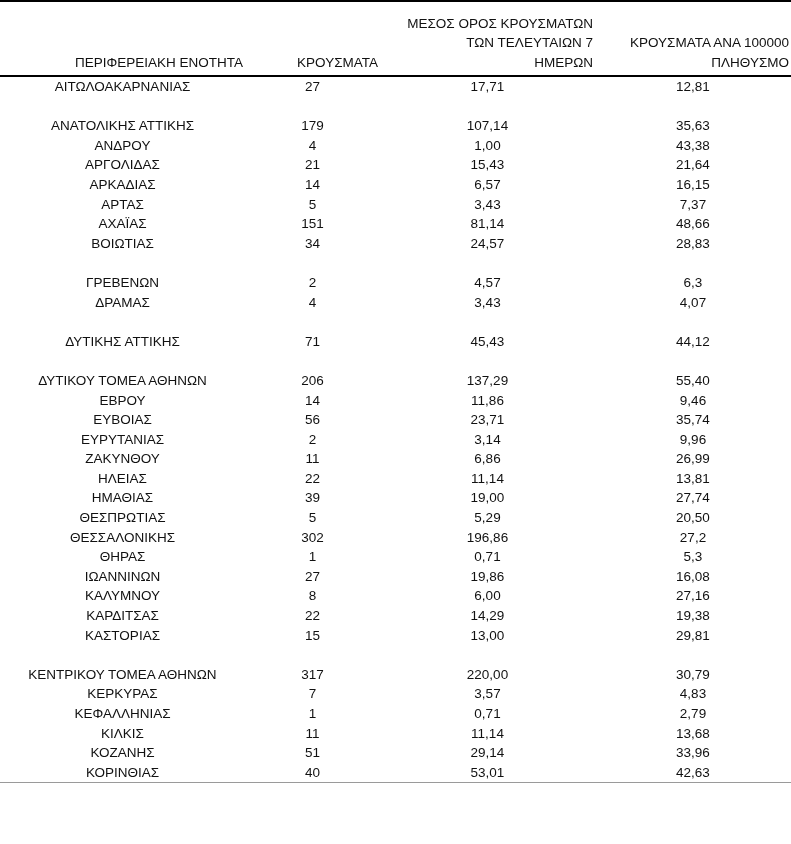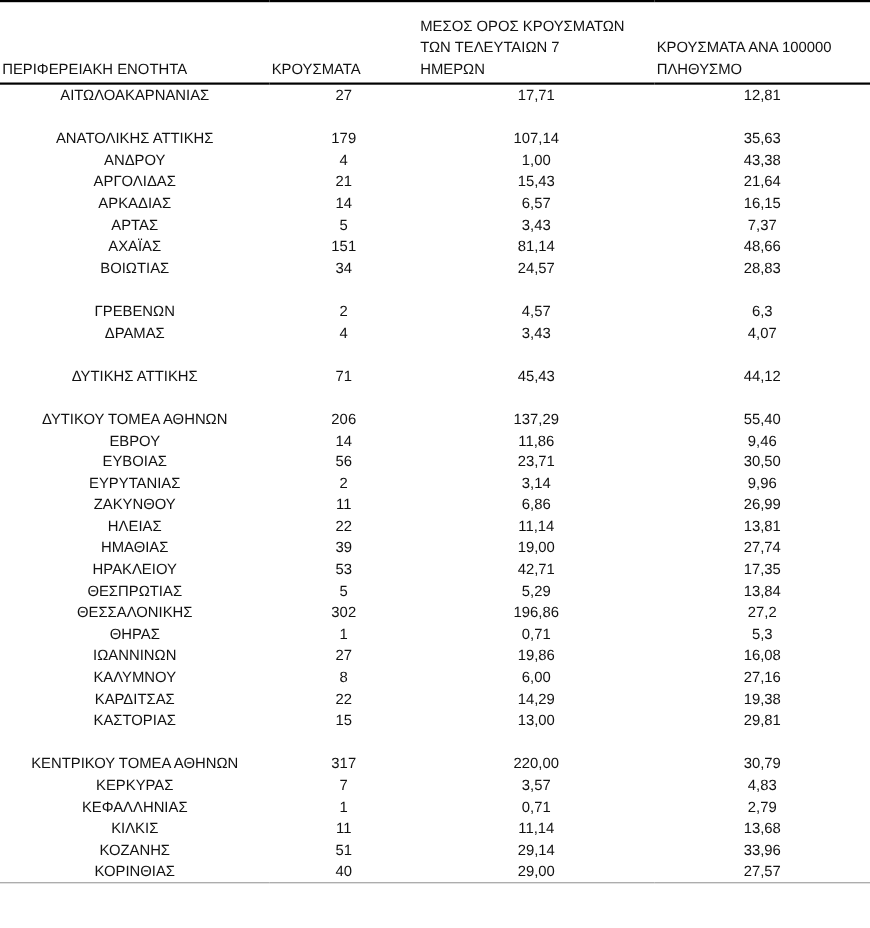--- a/index.html
+++ b/index.html
@@ -24,21 +24,21 @@
   col.c-region  { width: 245px; }
   col.c-cases   { width: 135px; }
   col.c-avg7    { width: 215px; }
   col.c-per100k { width: 196px; }
   thead tr {
     border-bottom: 2px solid #000000;
   }
   th {
     height: 70px;
     vertical-align: bottom;
-    text-align: left;
+    text-align: right;
     font-weight: 400;
     font-size: 13.5px;
     line-height: 19.5px;
     padding: 0 2px 3px 2px;
     white-space: nowrap;
   }
   .hline { display: block; }
   td {
     text-align: center;
     font-size: 13.5px;
@@ -168,21 +168,21 @@
         <tr>
           <td>ΕΒΡΟΥ</td>
           <td>14</td>
           <td>11,86</td>
           <td>9,46</td>
         </tr>
         <tr>
           <td>ΕΥΒΟΙΑΣ</td>
           <td>56</td>
           <td>23,71</td>
-          <td>30,50</td>
+          <td>35,74</td>
         </tr>
         <tr>
           <td>ΕΥΡΥΤΑΝΙΑΣ</td>
           <td>2</td>
           <td>3,14</td>
           <td>9,96</td>
         </tr>
         <tr>
           <td>ΖΑΚΥΝΘΟΥ</td>
           <td>11</td>
@@ -195,30 +195,24 @@
           <td>11,14</td>
           <td>13,81</td>
         </tr>
         <tr>
           <td>ΗΜΑΘΙΑΣ</td>
           <td>39</td>
           <td>19,00</td>
           <td>27,74</td>
         </tr>
         <tr>
-          <td>ΗΡΑΚΛΕΙΟΥ</td>
-          <td>53</td>
-          <td>42,71</td>
-          <td>17,35</td>
-        </tr>
-        <tr>
           <td>ΘΕΣΠΡΩΤΙΑΣ</td>
           <td>5</td>
           <td>5,29</td>
-          <td>13,84</td>
+          <td>20,50</td>
         </tr>
         <tr>
           <td>ΘΕΣΣΑΛΟΝΙΚΗΣ</td>
           <td>302</td>
           <td>196,86</td>
           <td>27,2</td>
         </tr>
         <tr>
           <td>ΘΗΡΑΣ</td>
           <td>1</td>
@@ -278,18 +272,18 @@
         </tr>
         <tr>
           <td>ΚΟΖΑΝΗΣ</td>
           <td>51</td>
           <td>29,14</td>
           <td>33,96</td>
         </tr>
         <tr>
           <td>ΚΟΡΙΝΘΙΑΣ</td>
           <td>40</td>
-          <td>29,00</td>
-          <td>27,57</td>
+          <td>53,01</td>
+          <td>42,63</td>
         </tr>
       </tbody>
   </table>
 </div>
 
 </body></html>

